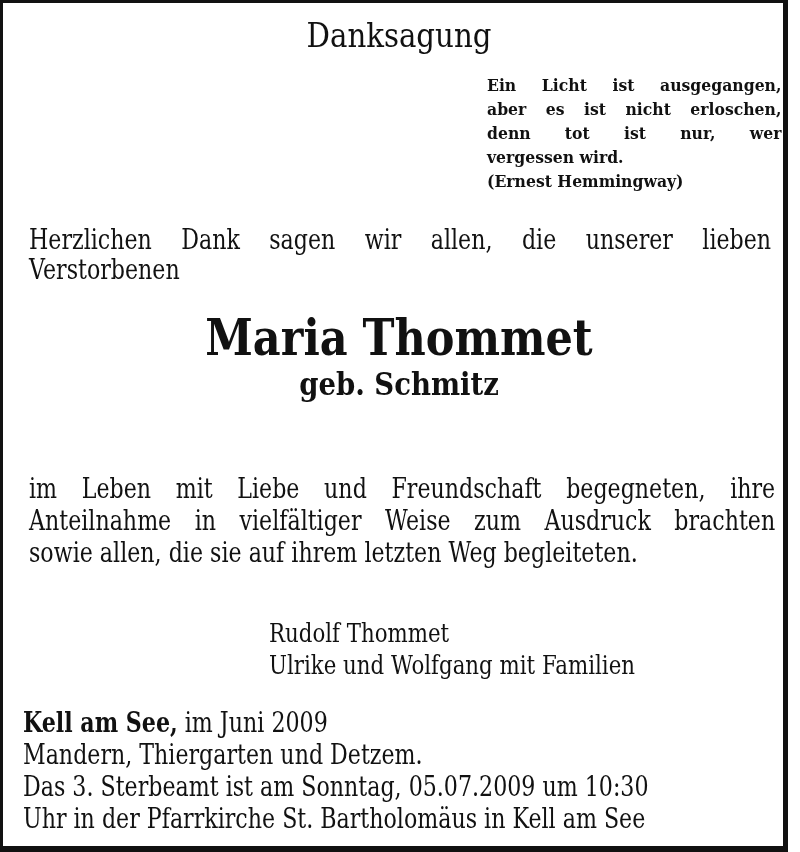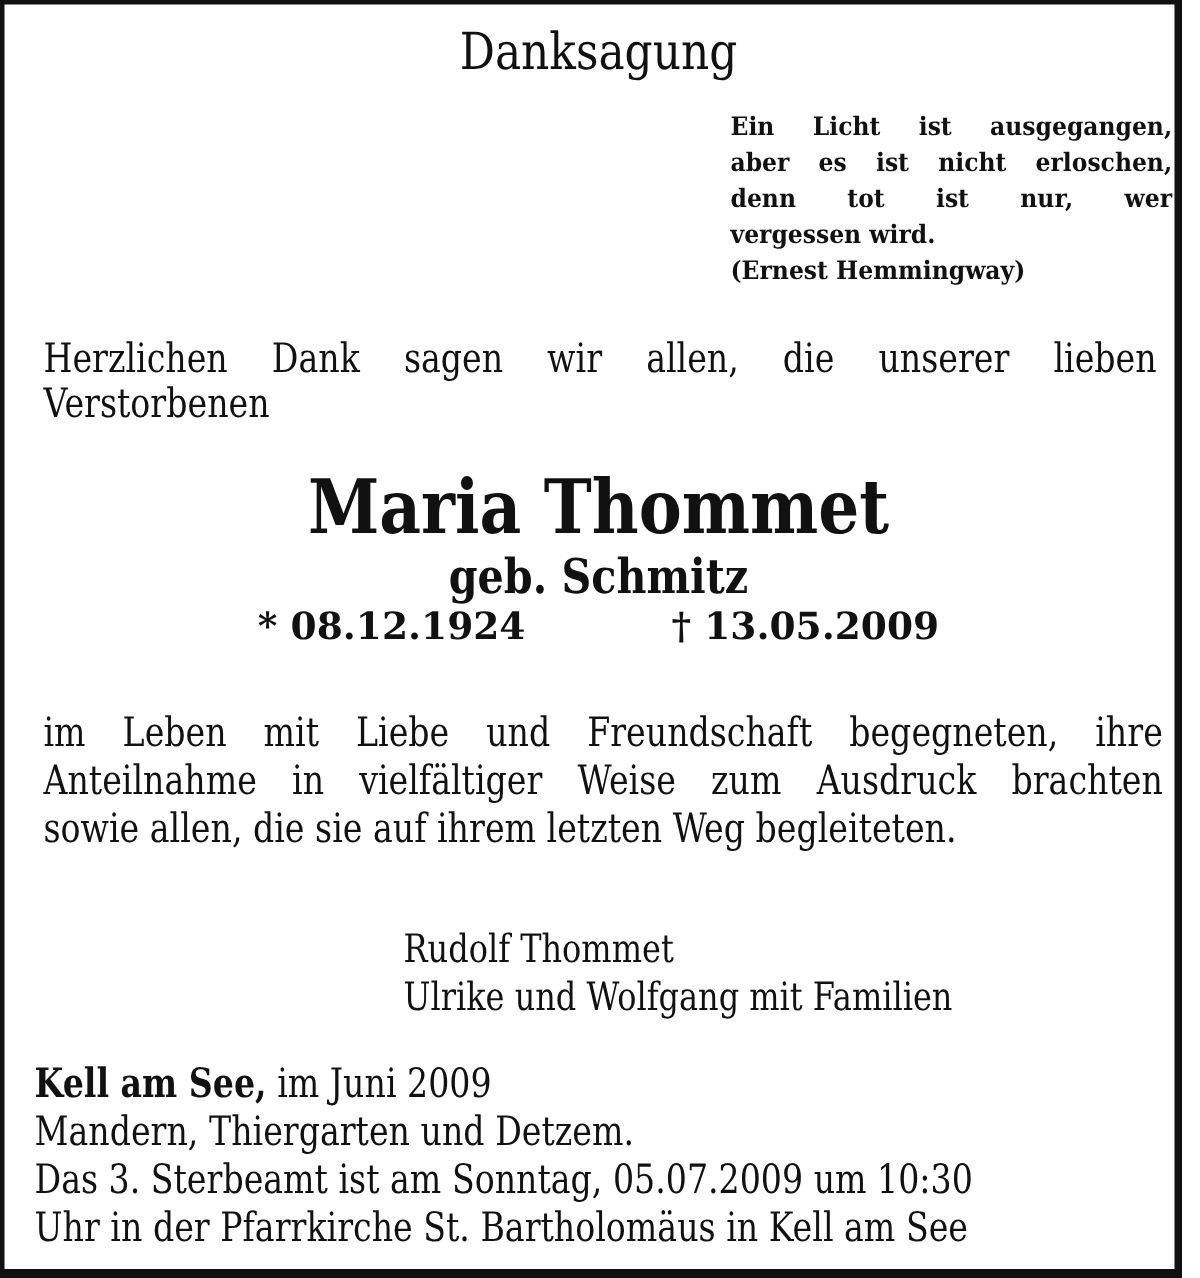--- a/index.html
+++ b/index.html
@@ -81,27 +81,20 @@
   </div>
 
   <div class="abs intro">
     <span class="line justify">Herzlichen Dank sagen wir allen, die unserer lieben</span>
     <span class="line">Verstorbenen</span>
   </div>
 
   <div class="abs name">Maria Thommet</div>
   <div class="abs maiden">geb. Schmitz</div>
 
-  <div class="abs dates">
-    <span>*</span>
-    <span>08.12.1924</span>
-    <span class="gap"></span>
-    <span>†</span>
-    <span>13.05.2009</span>
-  </div>
 
   <div class="abs body">
     <span class="line justify">im Leben mit Liebe und Freundschaft begegneten, ihre</span>
     <span class="line justify">Anteilnahme in vielfältiger Weise zum Ausdruck brachten</span>
     <span class="line">sowie allen, die sie auf ihrem letzten Weg begleiteten.</span>
   </div>
 
   <div class="abs signers">
     <span class="line">Rudolf Thommet</span>
     <span class="line">Ulrike und Wolfgang mit Familien</span>

